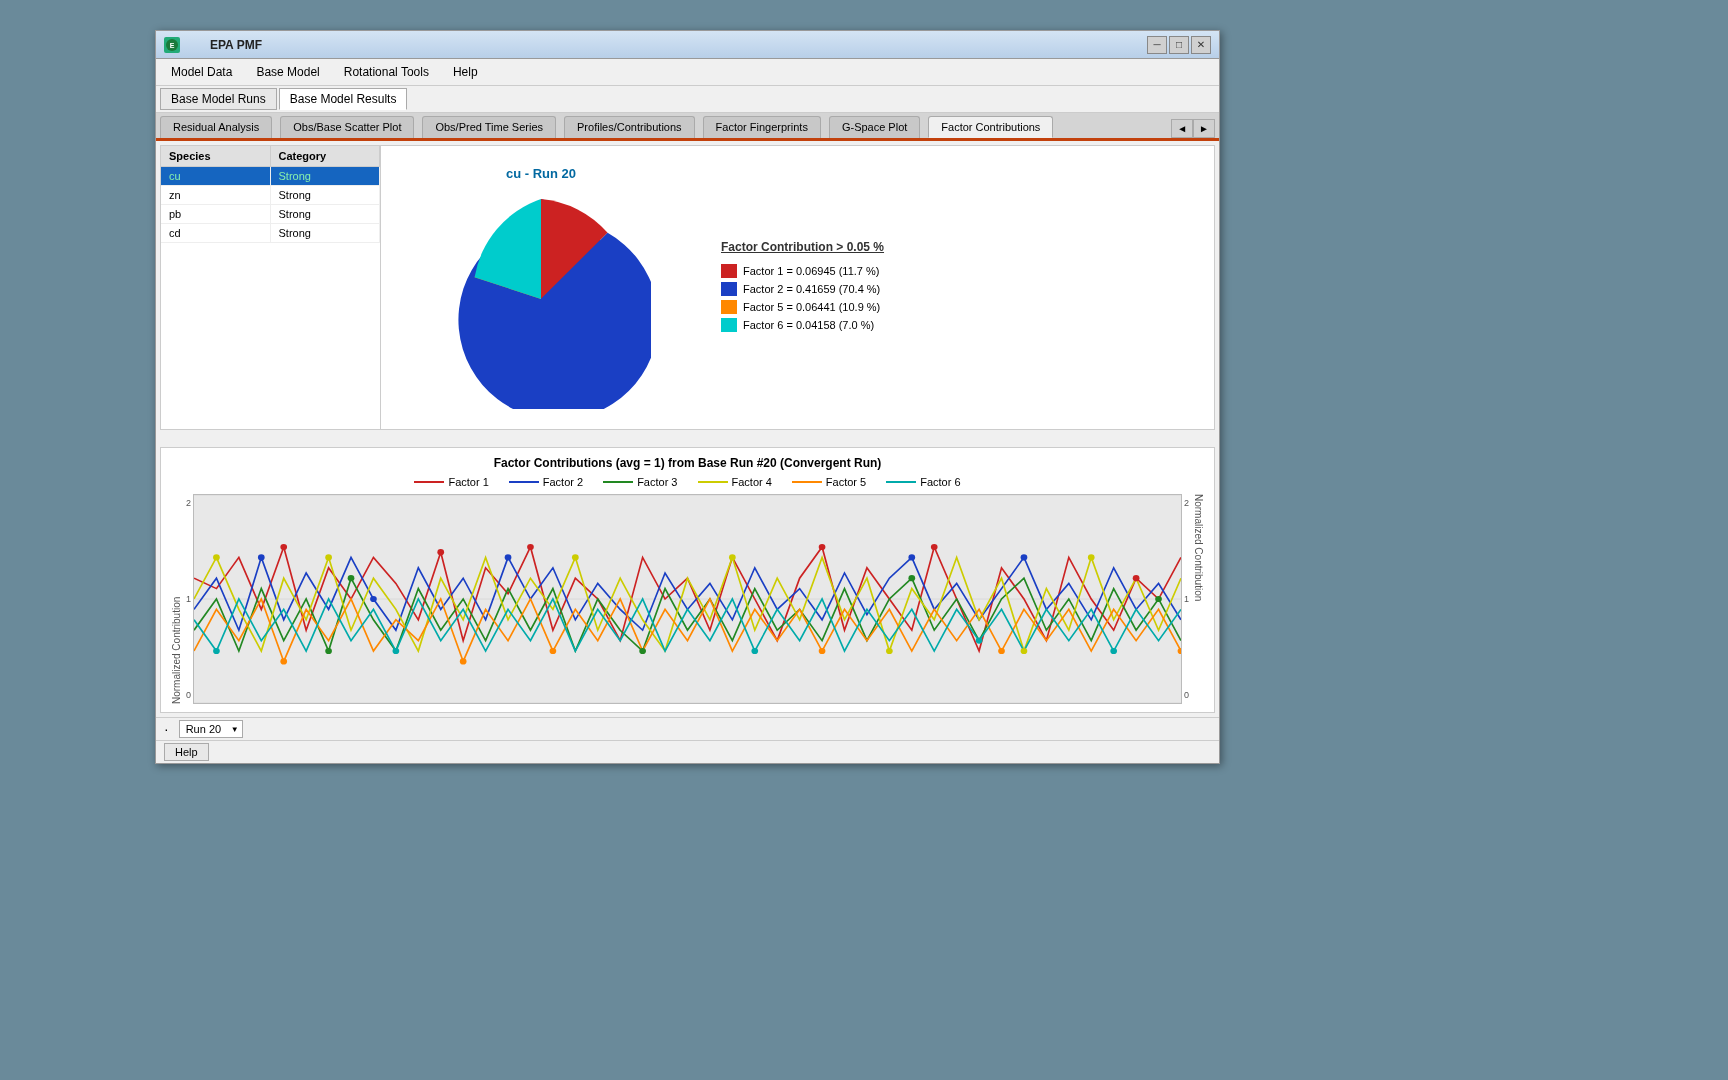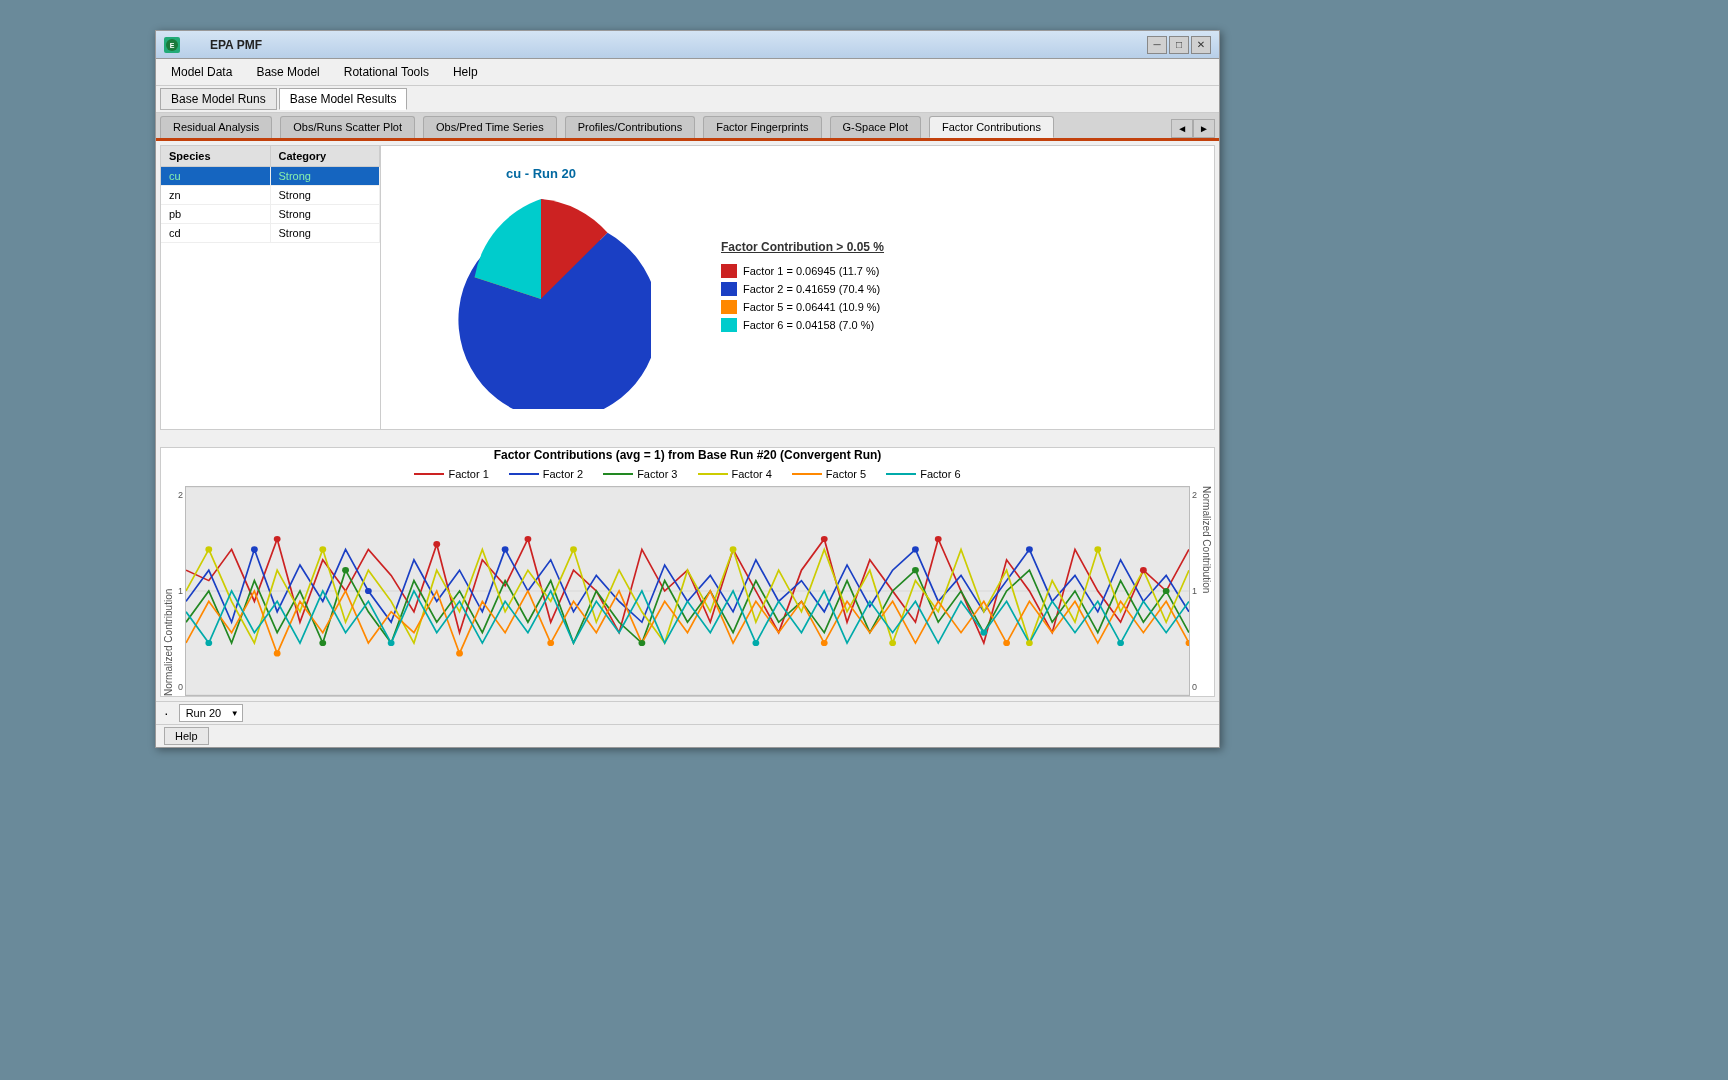--- a/index.html
+++ b/index.html
@@ -181,21 +181,21 @@
       font-size: 11px;
     }
     .legend-color {
       width: 16px; height: 14px;
       flex-shrink: 0;
     }
 
     .bottom-section {
       background: white;
       border: 1px solid #ccc;
-      padding: 0;
+      padding: 8px;
     }
     .chart-title {
       text-align: center;
       font-size: 12px;
       font-weight: bold;
       margin-bottom: 6px;
     }
     .legend-row {
       display: flex;
       justify-content: center;
@@ -317,21 +317,21 @@
     <div class="menu-item">Help</div>
   </div>
 
   <div class="toolbar">
     <div class="toolbar-btn">Base Model Runs</div>
     <div class="toolbar-btn active">Base Model Results</div>
   </div>
 
   <div class="tab-bar">
     <div class="tab">Residual Analysis</div>
-    <div class="tab">Obs/Runs Scatter Plot</div>
+    <div class="tab">Obs/Base Scatter Plot</div>
     <div class="tab">Obs/Pred Time Series</div>
     <div class="tab">Profiles/Contributions</div>
     <div class="tab">Factor Fingerprints</div>
     <div class="tab">G-Space Plot</div>
     <div class="tab active">Factor Contributions</div>
     <div class="tab-nav">
       <div class="tab-nav-btn">◄</div>
       <div class="tab-nav-btn">►</div>
     </div>
   </div>

